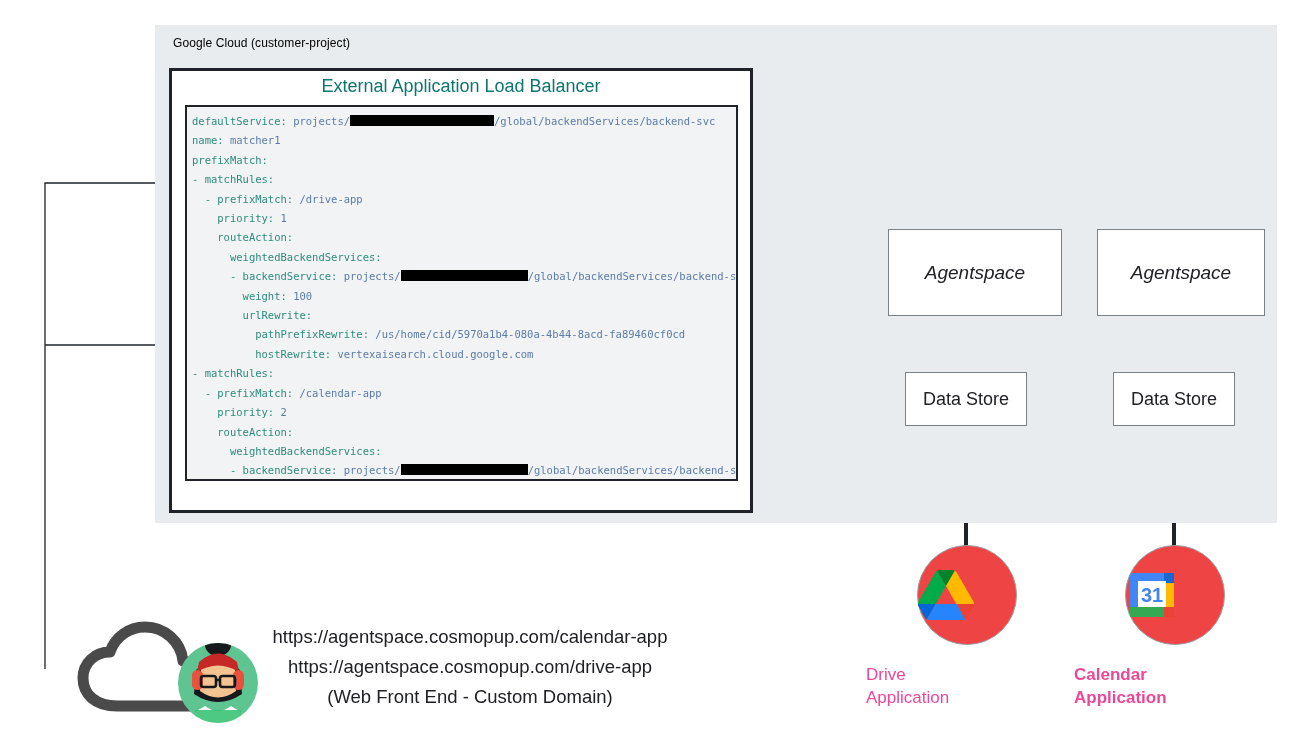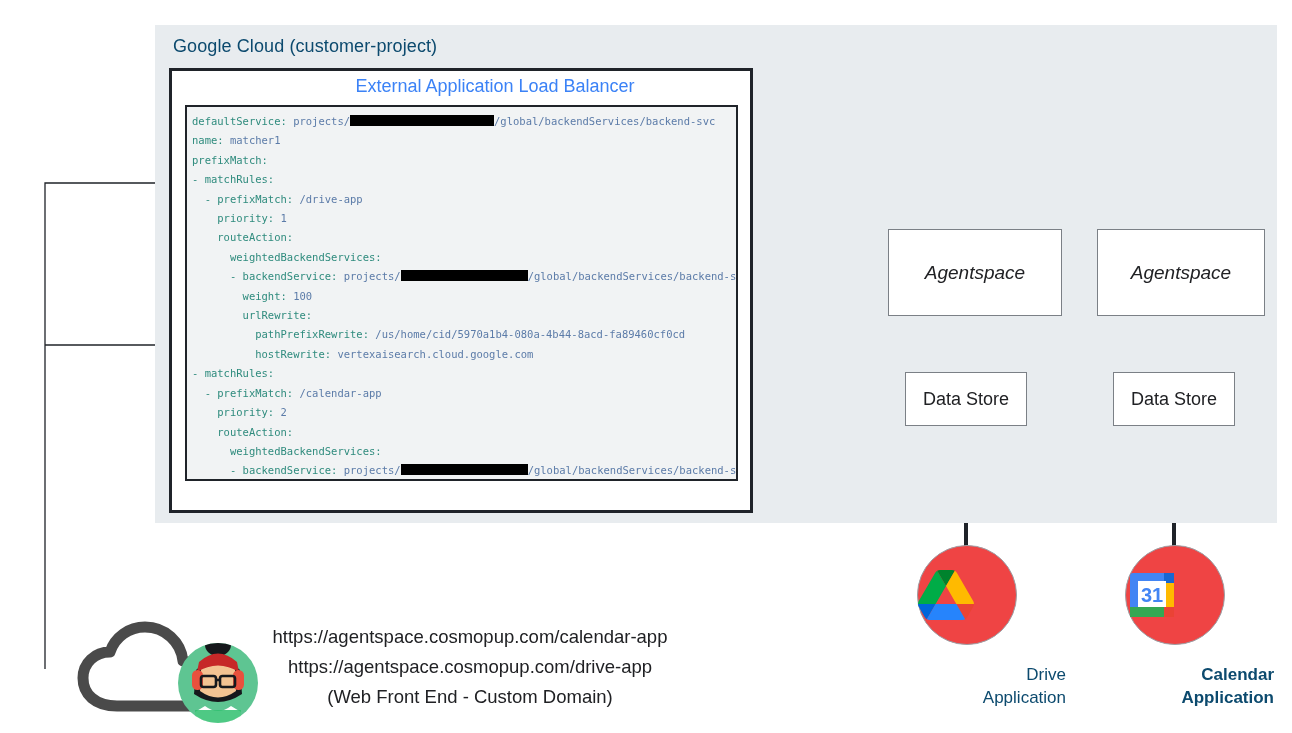--- a/index.html
+++ b/index.html
@@ -2,27 +2,27 @@
 <html><head>
 <meta charset="utf-8">
 <style>
   html,body{margin:0;padding:0;background:#ffffff;}
   body{width:1292px;height:733px;position:relative;overflow:hidden;
        font-family:"Liberation Sans",sans-serif;color:#202124;}
   #canvas{position:absolute;inset:0;width:1292px;height:733px;}
 
   .gcp-panel{position:absolute;left:155px;top:25px;width:1122px;height:498px;
              background:#e8ecef;}
-  .gcp-title{position:absolute;left:173px;top:36px;font-size:18px;color:#0c4a6e;
+  .gcp-title{position:absolute;left:173px;top:36px;font-size:12px;color:#000000;
              letter-spacing:.1px;white-space:nowrap;}
 
   .lb-box{position:absolute;left:169px;top:68px;width:584px;height:445px;
           background:#ffffff;border:3px solid #1f2329;box-sizing:border-box;}
   .lb-title{position:absolute;left:169px;top:76px;width:584px;text-align:center;
-            font-size:18px;color:#3b82f6;padding-left:34px;}
+            font-size:18px;color:#0f766e;}
 
   .code-box{position:absolute;left:185px;top:105px;width:553px;height:376px;
             background:#f1f3f4;border:2px solid #1f2329;box-sizing:border-box;
             overflow:hidden;}
   .code{position:absolute;left:5px;top:5px;font-family:"DejaVu Sans Mono",monospace;
         font-size:10.5px;line-height:19.4px;white-space:pre;}
   .code .k{color:#2e8b7d;}
   .code .v{color:#5b7ba8;}
   .redact{display:inline-block;background:#000;height:11px;vertical-align:-1px;}
   .r1{width:144px;}
@@ -30,22 +30,22 @@
 
   .node{position:absolute;background:#ffffff;border:1.6px solid #7b8086;
         box-sizing:border-box;display:flex;align-items:center;justify-content:center;
         font-size:19px;color:#202124;}
   .node.italic{font-style:italic;margin-left:6px;}
   .node.ds{font-size:18px;}
 
   .app-circle{position:absolute;width:98px;height:98px;border-radius:50%;
               background:#ef4444;border:1.6px solid #9aa0a6;
               display:flex;align-items:center;}
-  .app-label{position:absolute;width:200px;text-align:right;font-size:17px;
-             line-height:23px;color:#0c4a6e;}
+  .app-label{position:absolute;width:200px;text-align:left;font-size:17px;
+             line-height:23px;color:#ec4899;}
 
   .urls{position:absolute;left:225px;top:622px;width:490px;text-align:center;}
   .urls div{font-size:18.5px;line-height:30px;color:#202124;white-space:nowrap;}
 
   .cloud-wrap{position:absolute;left:75px;top:618px;width:205px;height:105px;}
 </style>
 </head>
 <body>
 
 <svg id="canvas" viewBox="0 0 1292 733" xmlns="http://www.w3.org/2000/svg">

